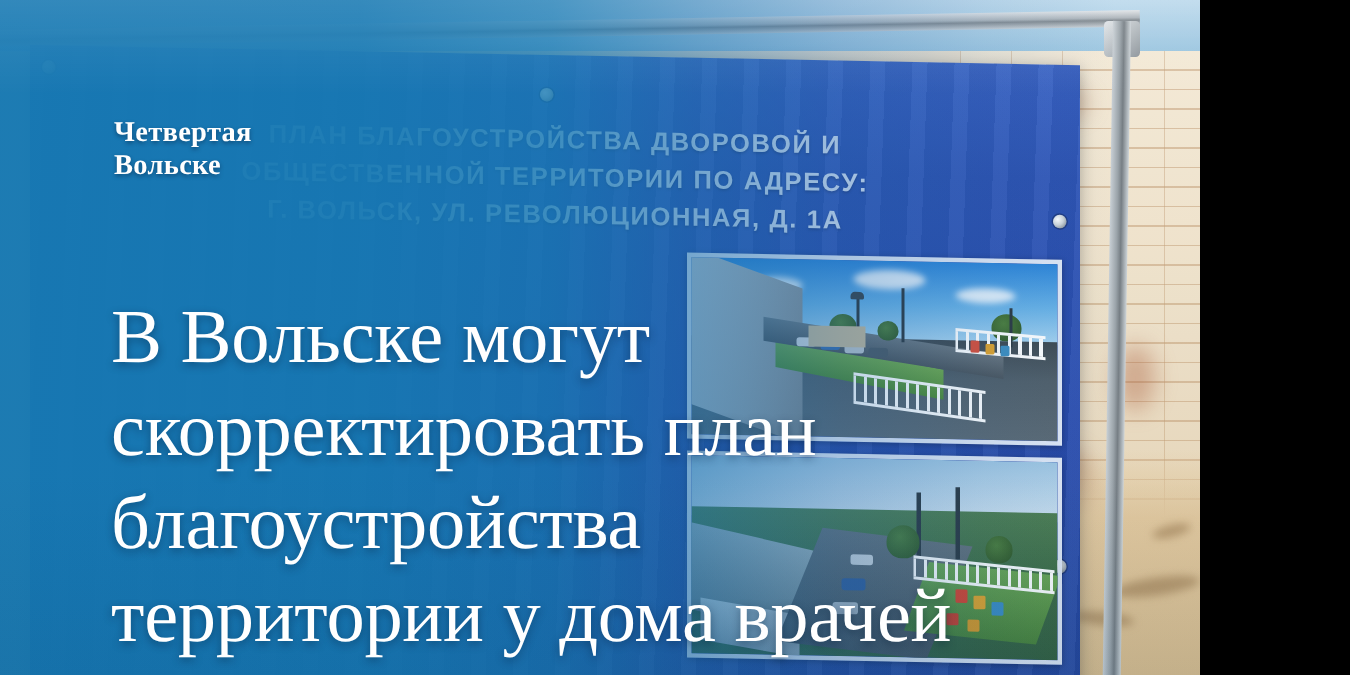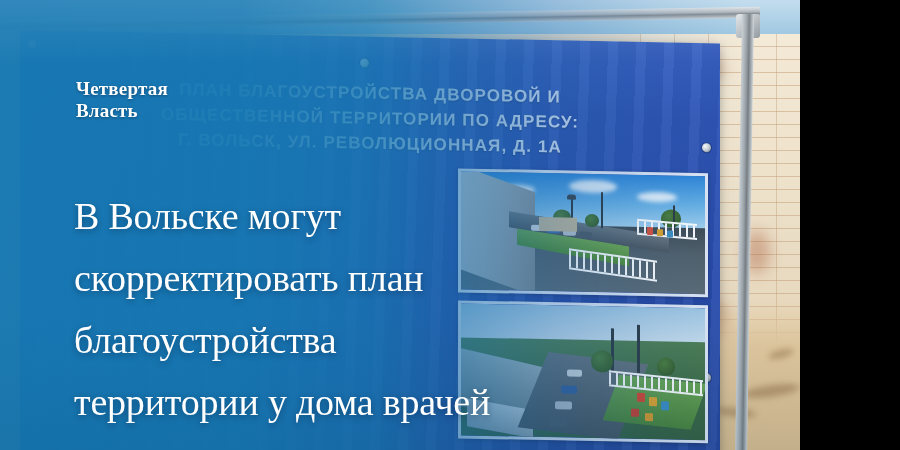--- a/index.html
+++ b/index.html
@@ -232,21 +232,21 @@
     text-shadow: 0 1px 3px rgba(0,20,45,.45);
     white-space: pre-line;
   }
   #headline {
     position: absolute;
     left: 74px; top: 160px;
     width: 740px;
     color: #ffffff;
     font-family: "Liberation Serif", "DejaVu Serif", serif;
     font-weight: normal;
-    font-size: 38px;
+    font-size: 51px;
     line-height: 62px;
     letter-spacing: -.2px;
     text-shadow: 0 2px 6px rgba(0,25,50,.42);
     white-space: pre-line;
   }
 </style>
 </head>
 <body>
 
 <div id="card">
@@ -333,21 +333,21 @@
         <div class="r-play" style="left:184px;top:106px;width:8px;height:8px;background:#d99a27;"></div>
         <div class="r-fence" style="left:148px;top:68px;width:94px;height:12px;transform:skewY(5deg);"></div>
       </div>
     </div>
   </div>
 
   <div id="tint"></div>
   <div id="tint-v"></div>
 
   <div id="logo">Четвертая
-Власть</div>
+Вольске</div>
 
   <h1 id="headline">В Вольске могут
 скорректировать план
 благоустройства
 территории у дома врачей</h1>
 
   <div id="gutter"></div>
 </div>
 
 </body></html>

